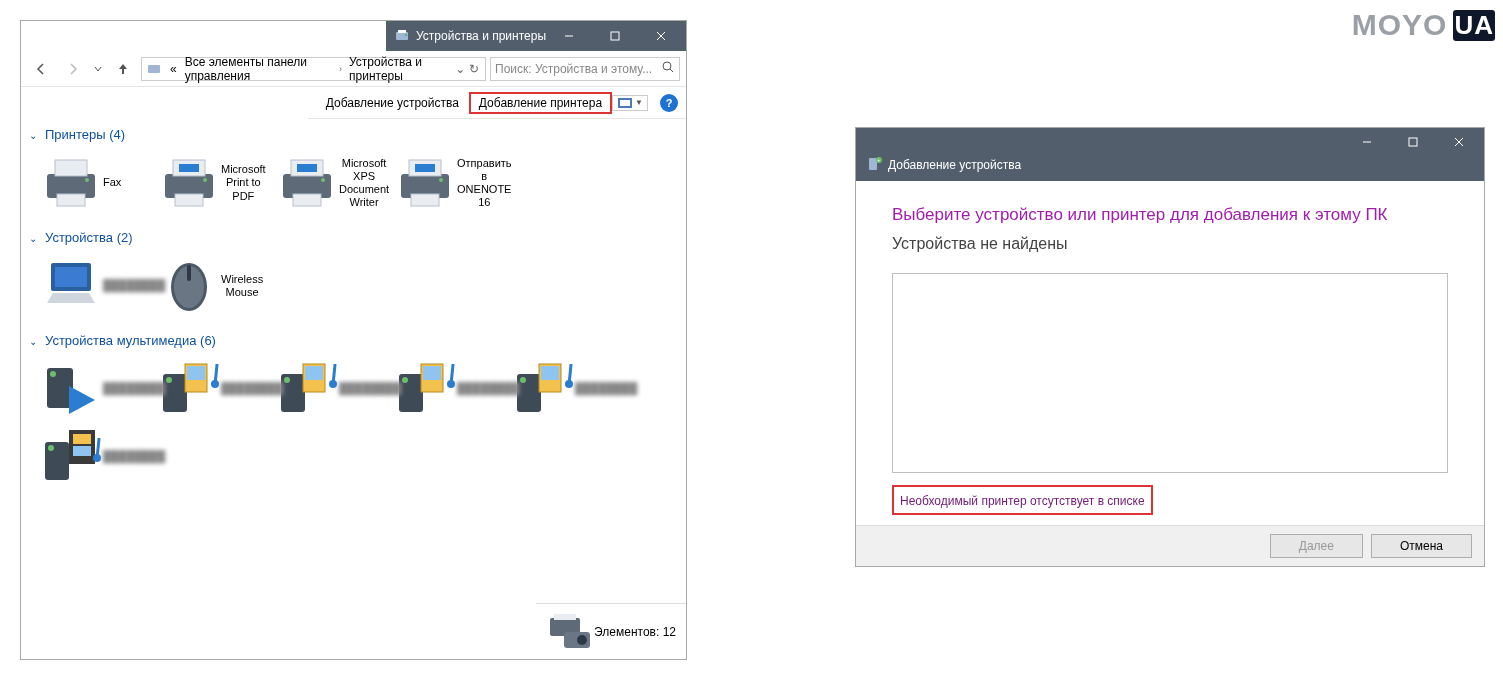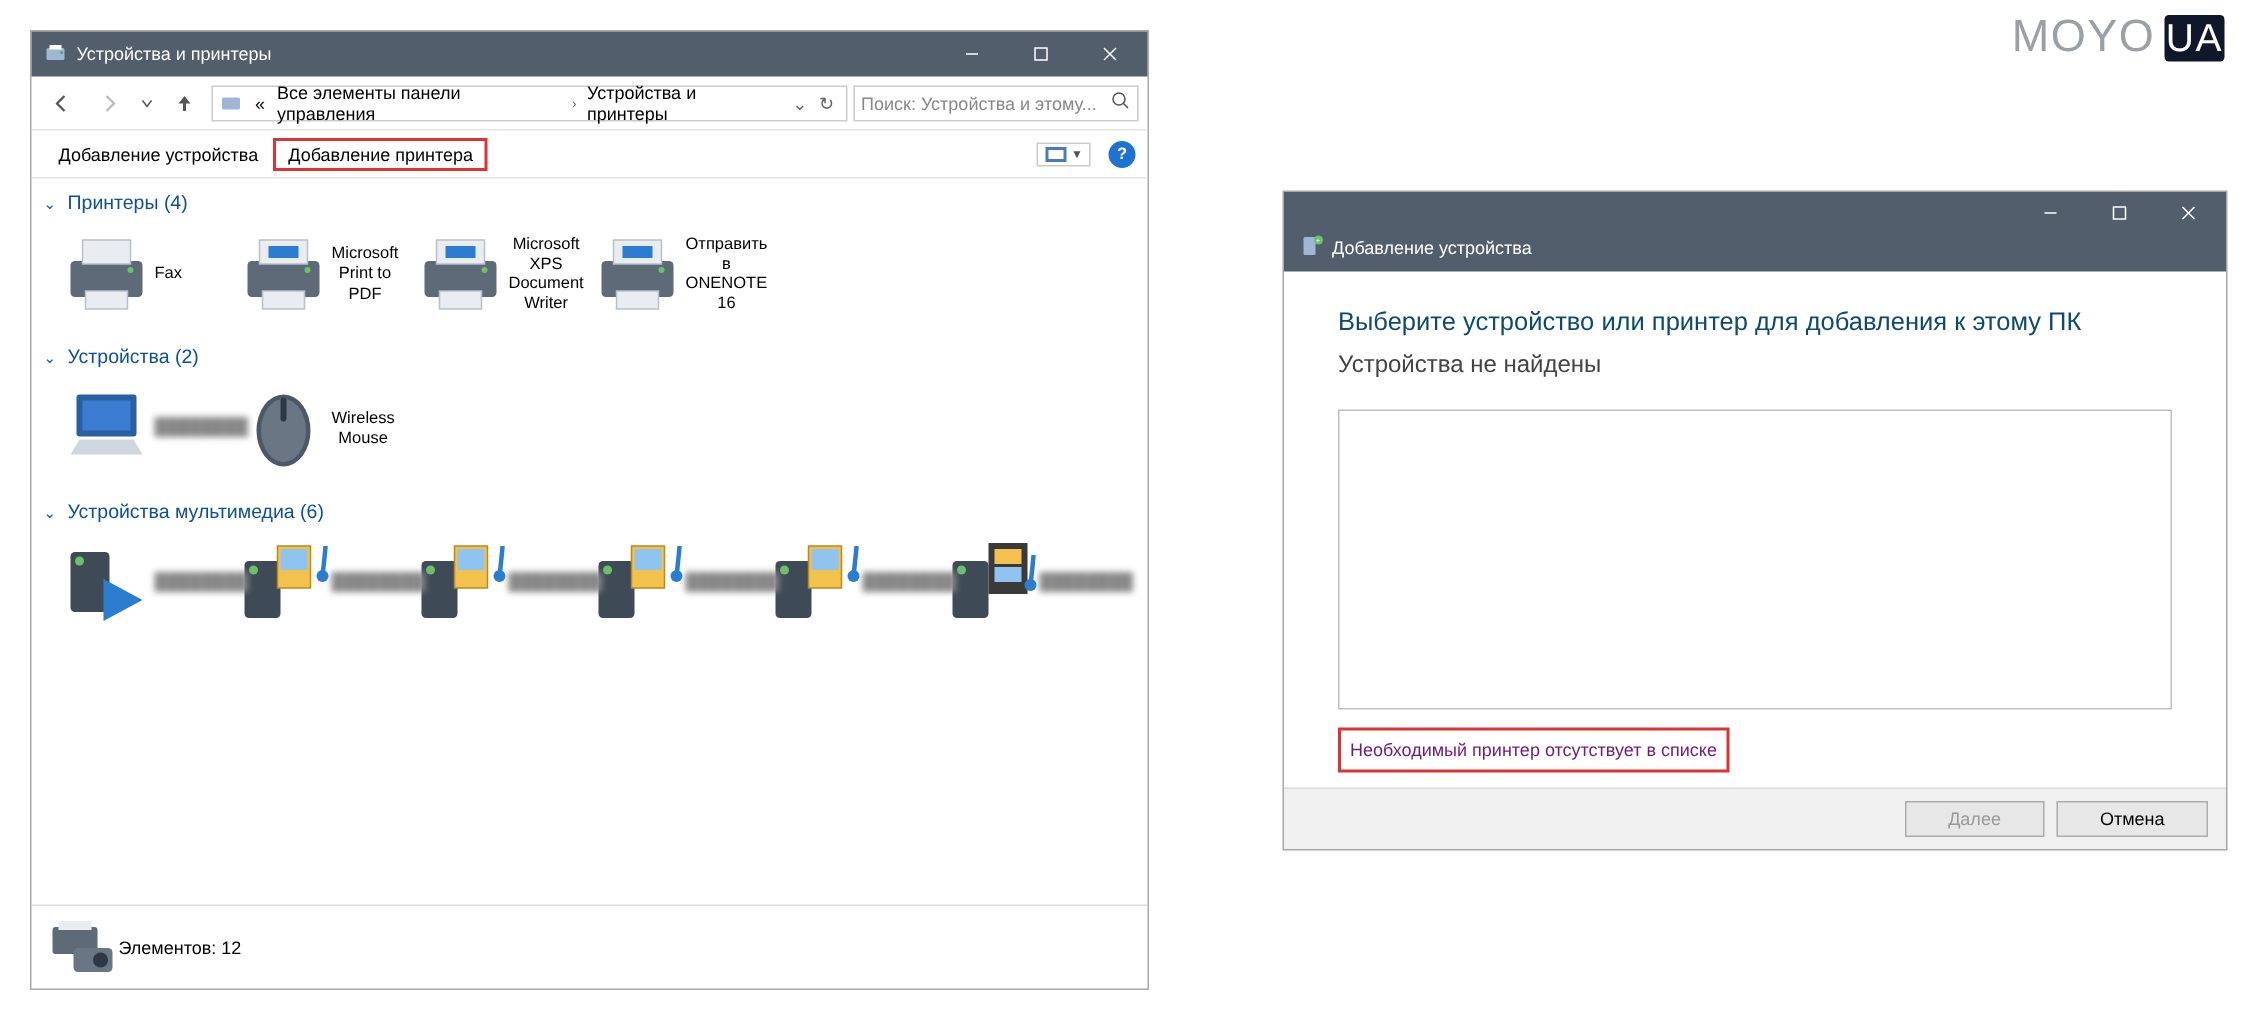--- a/index.html
+++ b/index.html
@@ -1,20 +1,20 @@
 <!DOCTYPE html>
 <html><head>
 <meta charset="utf-8">
 <style>
   * { box-sizing: border-box; margin: 0; padding: 0; font-family: "Segoe UI", Tahoma, sans-serif; }
   body { background: #fff; width: 1503px; height: 690px; position: relative; }
 
   
-  .win1 { position: absolute; left: 20px; top: 20px; width: 746px; height: 640px;
-          border: 1px solid #a8a8a8; background: #fff; display: flex; flex-direction: column; }
+  .win1 { position: absolute; left: 20px; top: 20px; width: 667px; height: 640px;
+          border: 1px solid #a8a8a8; background: #fff; display: flex; flex-direction: column; align-items: flex-end; }
 
   .titlebar { height: 30px; background: #525e6b; color: #fff; display: flex; align-items: center;
               padding: 0 2px 0 8px; font-size: 12px; }
   .titlebar .ico { width: 16px; height: 16px; margin-right: 6px; }
   .titlebar .ttl { flex: 1; }
   .titlebar .btn { width: 46px; height: 30px; display: flex; align-items: center; justify-content: center; }
   .titlebar .btn svg { stroke: #fff; }
 
   .navrow { height: 36px; display: flex; align-items: center; border-bottom: 1px solid #e5e5e5; padding: 0 6px; gap: 4px; }
   .navrow .nbtn { width: 28px; height: 28px; display: flex; align-items: center; justify-content: center; color: #555; }
@@ -50,35 +50,35 @@
 
   
   .win2 { position: absolute; left: 855px; top: 127px; width: 630px; height: 440px;
           border: 1px solid #a8a8a8; background: #fff; display: flex; flex-direction: column; }
   .win2 .titlebar2 { height: 56px; background: #525e6b; color: #fff; position: relative; }
   .win2 .caprow { position: absolute; left: 0; bottom: 6px; display: flex; align-items: center; padding-left: 10px; font-size: 12px; }
   .win2 .ctrlrow { position: absolute; right: 2px; top: 0; display: flex; }
   .win2 .ctrlrow .btn { width: 46px; height: 28px; display: flex; align-items: center; justify-content: center; }
 
   .dlgbody { flex: 1; padding: 24px 36px 10px 36px; }
-  .dlgbody h2 { font-size: 17px; font-weight: 400; color: #0c4a6e; margin-bottom: 10px; }
+  .dlgbody h2 { font-size: 17px; font-weight: 400; color: #a21caf; margin-bottom: 10px; }
   .dlgbody .sub { font-size: 16px; color: #444; margin-bottom: 20px; }
   .dlgbody .listbox { width: 100%; height: 200px; border: 1px solid #bfbfbf; background: #fff; }
   .dlgbody .linkbox { display: inline-block; margin-top: 12px; padding: 4px 6px; border: 2px solid #d33; }
   .dlgbody .linkbox a { color: #701a75; font-size: 12px; text-decoration: none; }
 
   .dlgfoot { height: 44px; border-top: 1px solid #ddd; background: #f0f0f0; display: flex;
              align-items: center; justify-content: flex-end; gap: 8px; padding: 0 12px; }
   .dlgfoot button { min-width: 74px; height: 24px; font-size: 12px; border: 1px solid #adadad;
                     background: #e7e7e7; padding: 0 28px; }
   .dlgfoot button[disabled] { color: #999; }
 
   
-  .logo { position: absolute; right: 20px; top: 8px; display: flex; align-items: center; gap: 6px;
-          font-family: Arial, sans-serif; font-weight: 400; font-size: 30px; color: #9aa0a6;
+  .logo { position: absolute; right: 8px; top: 8px; display: flex; align-items: center; gap: 6px;
+          font-family: Arial, sans-serif; font-weight: 700; font-size: 30px; color: #9aa0a6;
           letter-spacing: 1px; }
   .logo .ua { background: #0f172a; color: #fff; padding: 0 1px; border-radius: 3px; font-size: 26px; }
 
   
   .printer-icon svg, .laptop-icon svg, .mouse-icon svg, .media-icon svg, .devcam-icon svg { display: block; }
 </style>
 </head>
 <body>
 
 <div class="logo">

